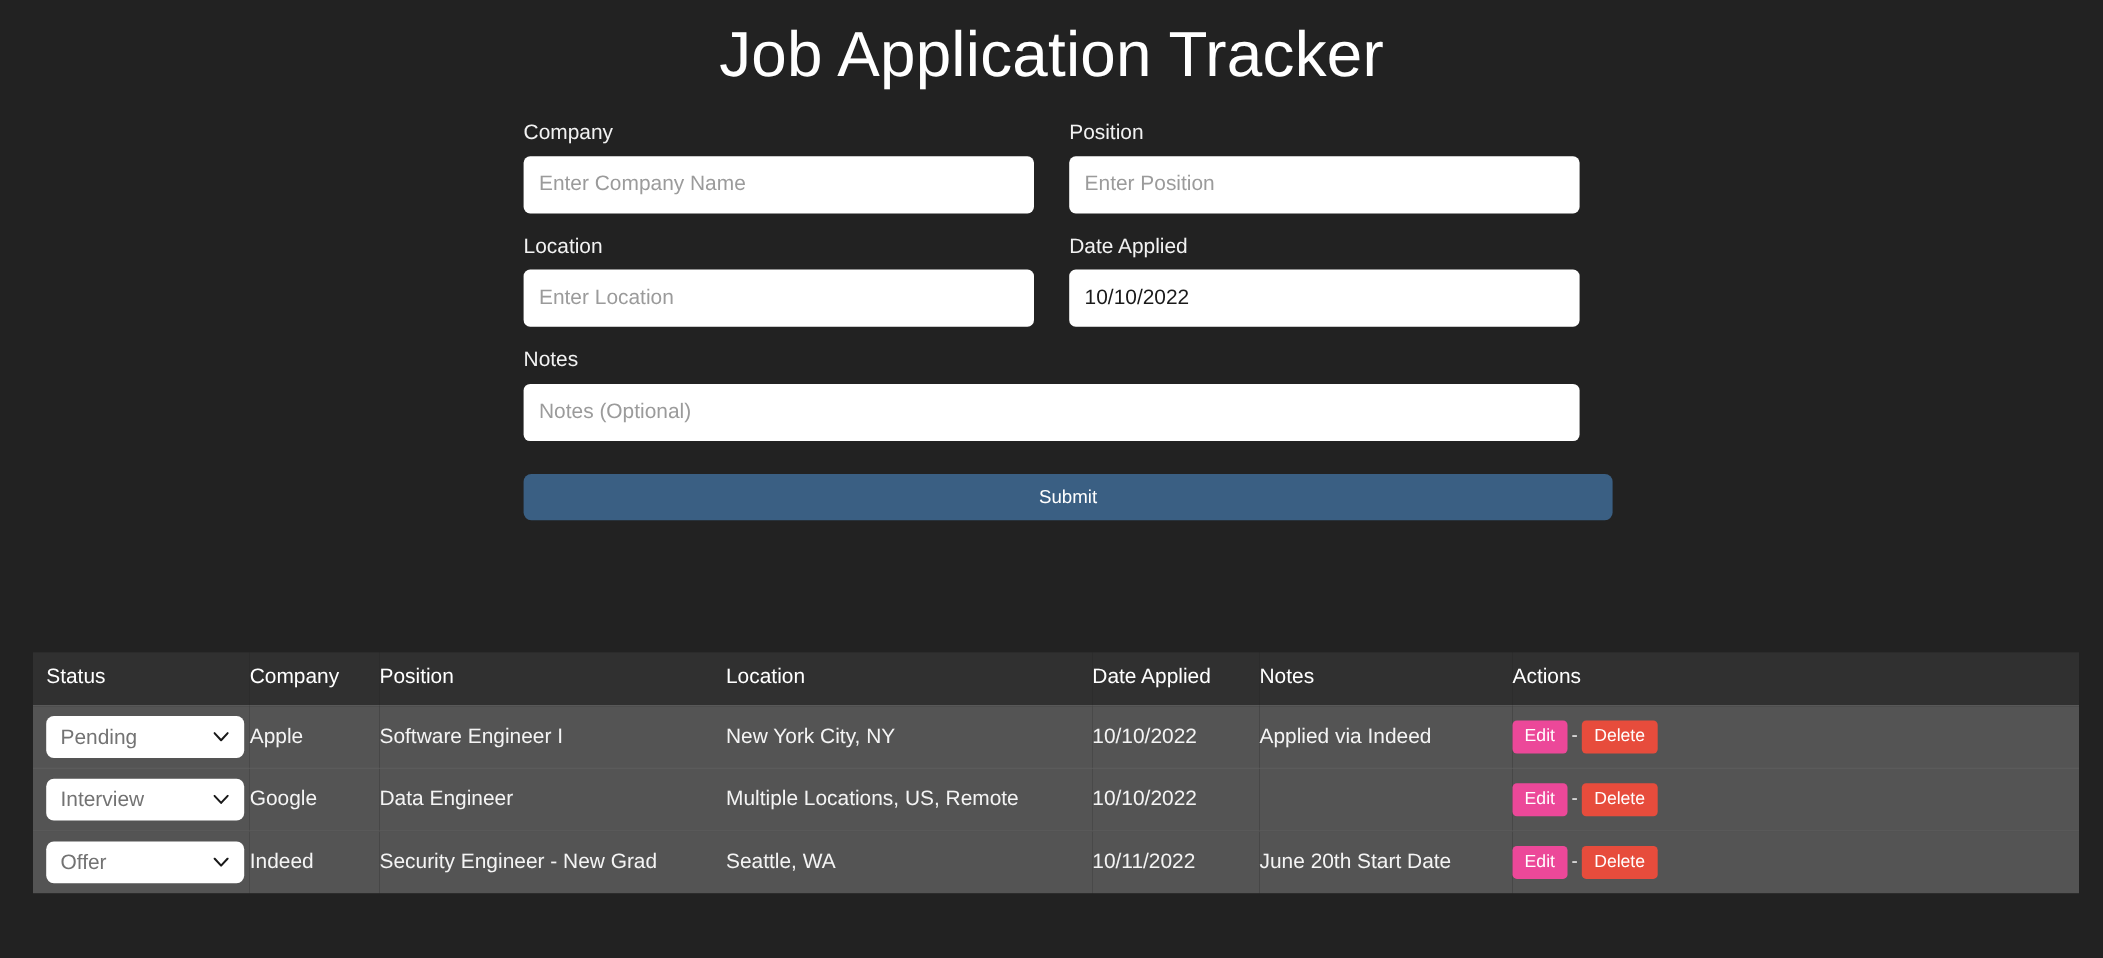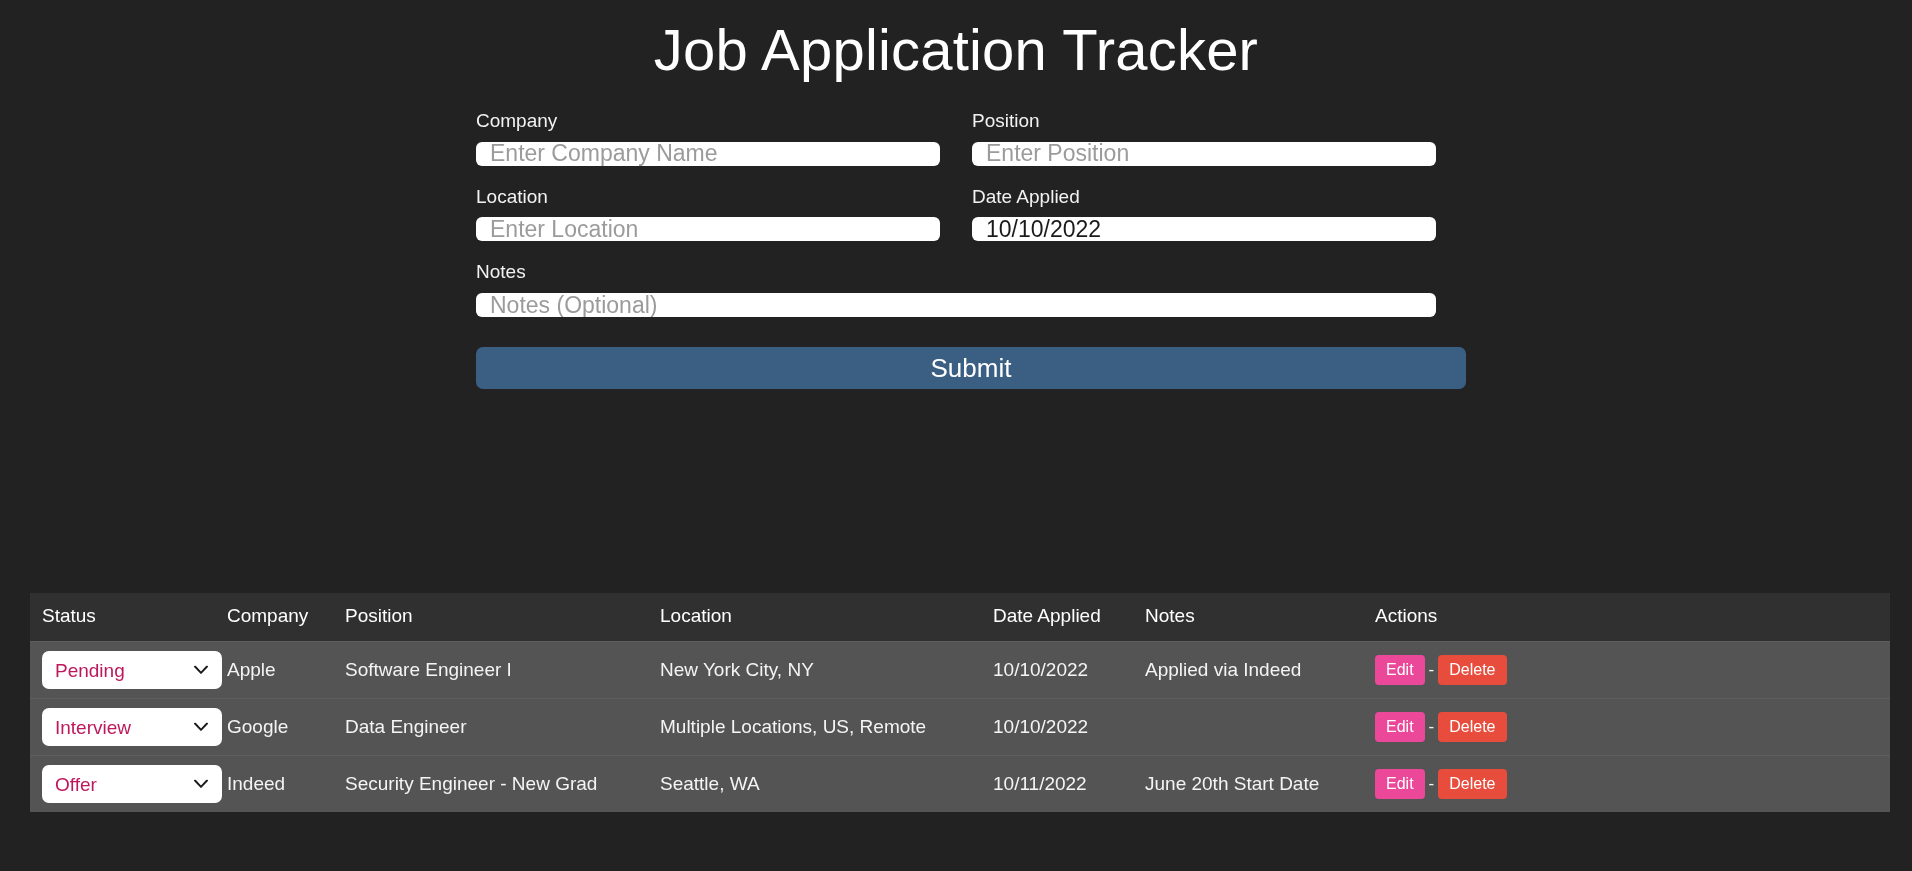--- a/index.html
+++ b/index.html
@@ -49,26 +49,26 @@
     display: block;
     color: #f2f2f2;
     font-size: 19px;
     font-weight: 400;
     margin-bottom: 9px;
     line-height: 1.2;
   }
   .text-input {
     display: block;
     width: 100%;
-    height: 24px;
+    height: 52px;
     border: none;
     border-radius: 6px;
     background: #ffffff;
     color: #1a1a1a;
-    font-size: 23px;
+    font-size: 19px;
     font-family: "Liberation Sans", sans-serif;
     padding: 0 14px;
     outline: none;
   }
   .text-input::placeholder {
     color: #9b9b9b;
     opacity: 1;
   }
   .field-block { margin-bottom: 20px; }
 
@@ -78,21 +78,21 @@
     display: flex;
     justify-content: center;
   }
   .submit-button {
     width: 990px;
     height: 42px;
     border: none;
     border-radius: 7px;
     background: #3a5f83;
     color: #ffffff;
-    font-size: 26px;
+    font-size: 17px;
     font-family: "Liberation Sans", sans-serif;
     cursor: pointer;
     line-height: 42px;
     padding: 0;
     text-align: center;
   }
 
   
   .table-wrap {
     position: absolute;
@@ -143,21 +143,21 @@
     width: 180px;
   }
   .status-select {
     -webkit-appearance: none;
     appearance: none;
     width: 180px;
     height: 38px;
     border: none;
     border-radius: 7px;
     background: #ffffff;
-    color: #be185d;
+    color: #737373;
     font-size: 19px;
     font-family: "Liberation Sans", sans-serif;
     padding: 0 34px 0 13px;
     outline: none;
     cursor: pointer;
   }
   .chev {
     position: absolute;
     right: 14px;
     top: 50%;

